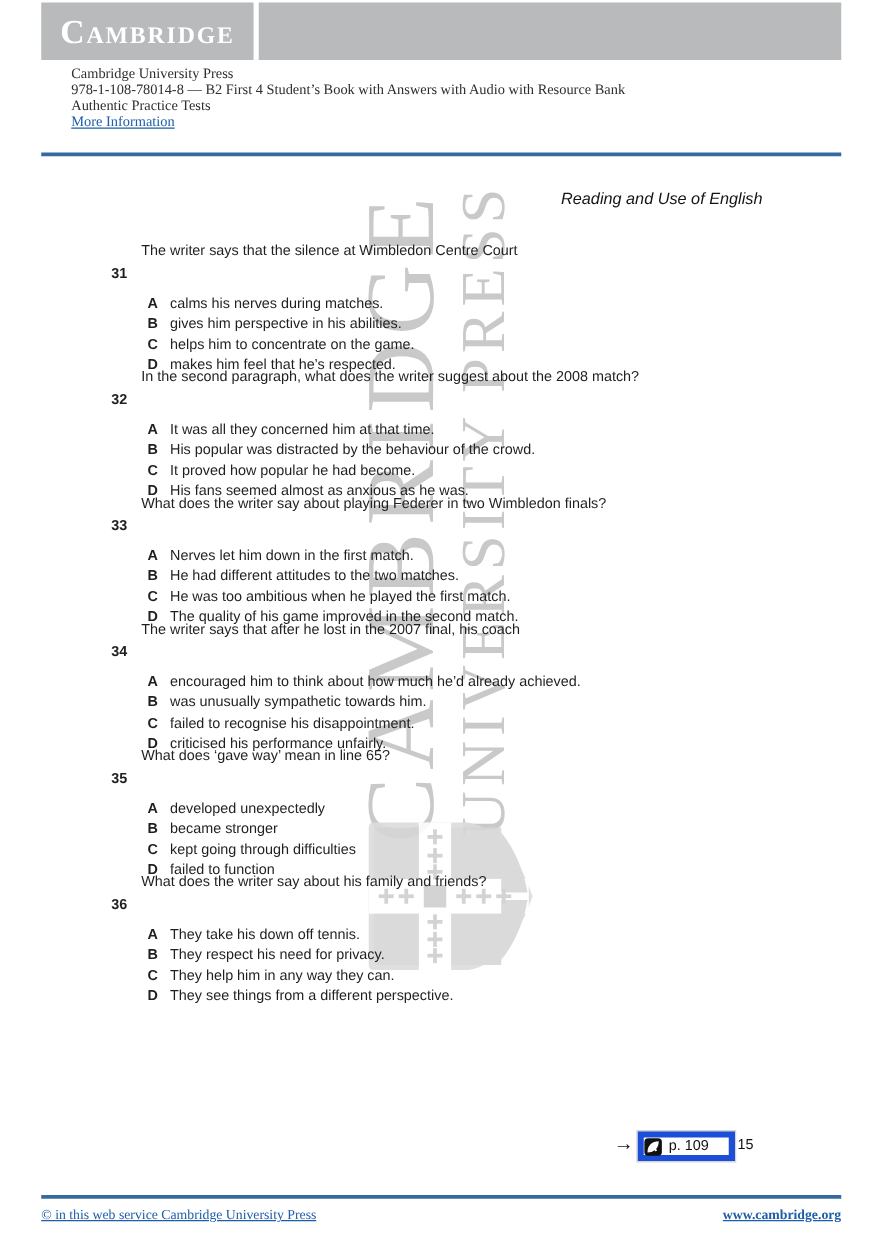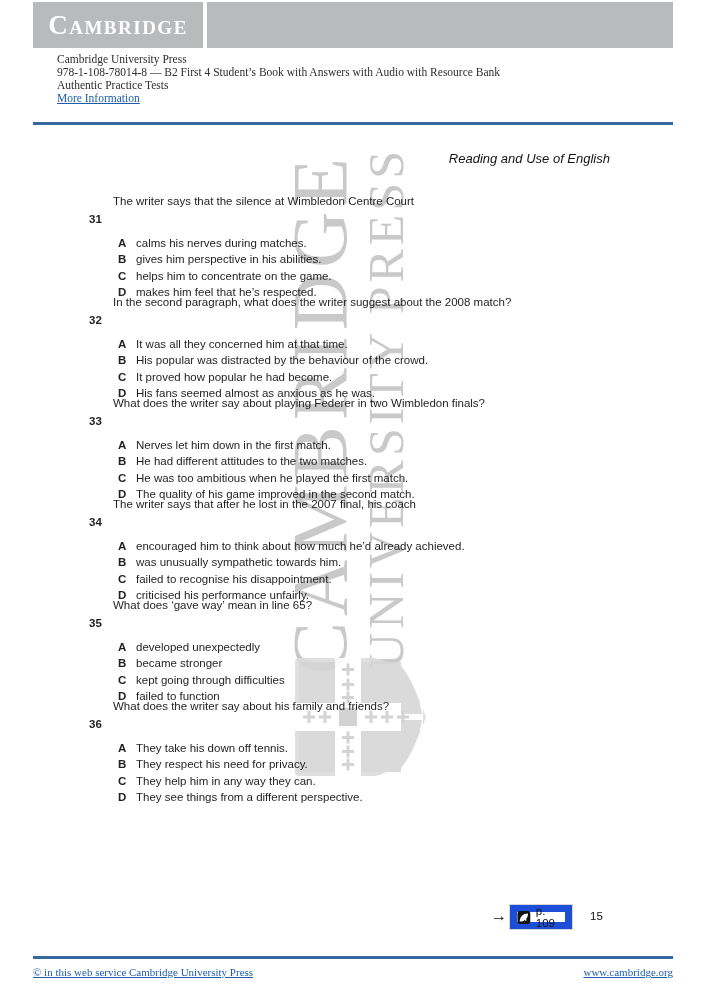--- a/index.html
+++ b/index.html
@@ -51,32 +51,32 @@
   .qnum { font-weight:bold; width:24px; flex:0 0 24px;margin-top:18px; }
   .qtext { white-space:nowrap; }
   .opts { }
   .opt { display:flex; margin-left:29px; font-size:11.5px; line-height:16.4px; }
   .olet { font-weight:bold; width:18px; flex:0 0 18px; }
   .otext { white-space:nowrap; }
 
   
   .nav-arrow { position:absolute; left:491px; top:907px; font-size:16px; font-weight:bold; color:#111; }
   .pageref-box {
-    position:absolute; left:510px; top:905px; width:62px; height:24px;
-    border:7px solid #1d4ed8; outline:1px solid #d6d6d6; background:#fff;
+    position:absolute; left:510px; top:905px; width:78px; height:24px;
+    border:5px solid #1d4ed8; outline:1px solid #d6d6d6; background:#fff;
     display:flex; align-items:center; gap:5px; box-sizing:border-box;
   }
   .pageref-box .ptxt { font-size:11.5px; color:#111; }
   .pagenum { position:absolute; left:590px; top:910px; font-size:11.5px; color:#111; }
 
   
   .foot-left { position:absolute; left:33px; top:966px; font-family:"Liberation Serif", serif;
     font-size:11px; color:#1d5da9; text-decoration:underline; cursor:pointer; }
   .foot-right { position:absolute; right:34px; top:966px; font-family:"Liberation Serif", serif;
-    font-size:11px; color:#1d5da9; text-decoration:underline; cursor:pointer; }
+    font-size:11px; color:#1d5da9; text-decoration:underline; cursor:pointer;font-weight:bold; }
 </style>
 </head>
 <body>
 
 <div class="page">
 
   <div class="wm wm1">CAMBRIDGE</div>
   <div class="wm wm2">UNIVERSITY PRESS</div>
   <svg class="crest" width="138" height="122" viewBox="0 0 138 122">
     <path d="M6,2 H82 C104,6 122,28 133,61 C122,94 104,116 82,120 H6 Q2,120 2,116 V6 Q2,2 6,2 Z" fill="#dcdcdc"></path>

